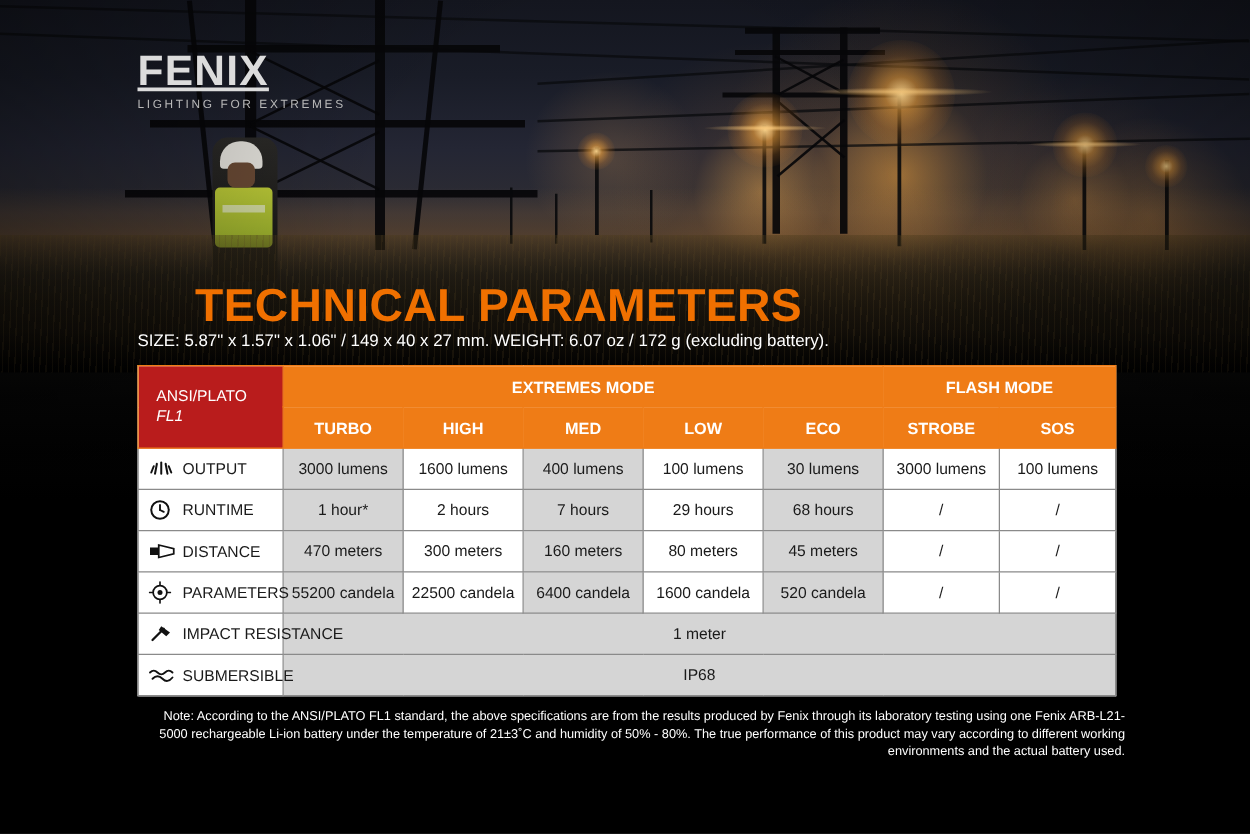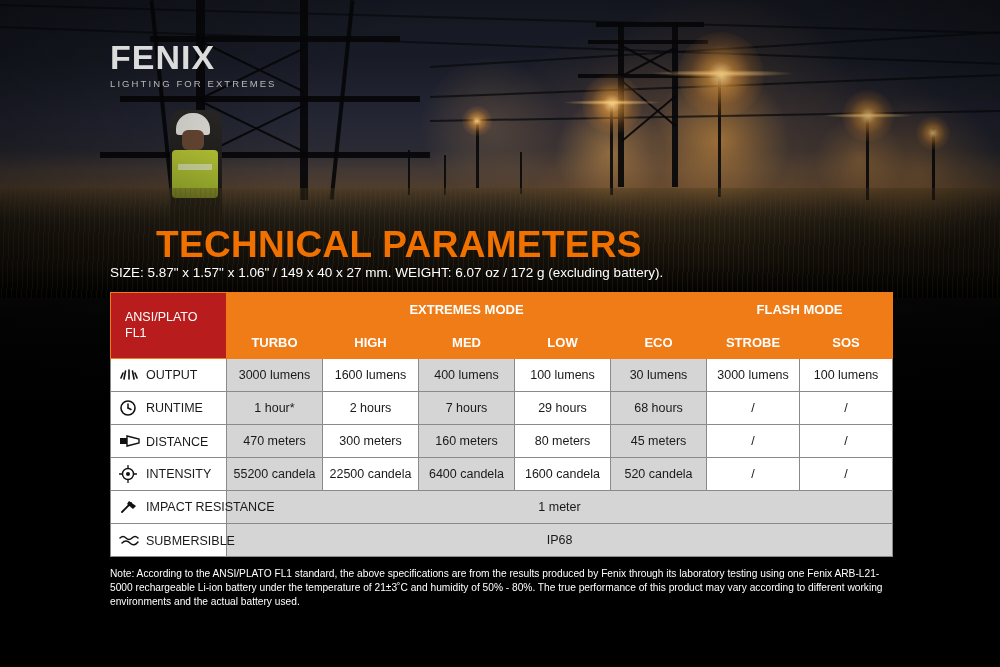--- a/index.html
+++ b/index.html
@@ -140,20 +140,21 @@
     color: #e8e8e8;
     user-select: none;
   }
   .logo-main {
     font-size: 34px;
     font-weight: bold;
     letter-spacing: 1px;
     line-height: 1;
     font-family: "Liberation Sans", sans-serif;
     color: #dcdcdc;
+    text-decoration: underline;
   }
   .logo-sub {
     font-size: 9.5px;
     letter-spacing: 2.1px;
     color: #b9b9b9;
     margin-top: 4px;
   }
 
   .title {
     position: absolute;
@@ -201,21 +202,21 @@
   .hdr-ansi {
     background: #b91c1c;
     color: #ffffff !important;
     font-weight: bold;
     font-size: 13px;
     text-align: left !important;
     padding-left: 14px !important;
     border-color: #ef7c16 !important;
   }
   .hdr-ansi .l1 { display:block; line-height: 1.25; }
-  .hdr-ansi .l2 { display:block; line-height: 1.25; }
+  .hdr-ansi .l2 { display:block; line-height: 1.25; font-style: italic; }
   .row-label {
     text-align: left !important;
     padding-left: 8px !important;
     font-weight: bold;
     font-size: 12.5px;
     white-space: nowrap;
   }
   .row-label .ico {
     display: inline-block;
     width: 22px;
@@ -230,21 +231,21 @@
 
   
   .notes {
     position: absolute;
     left: 110px; top: 567px;
     width: 790px;
     color: #ffffff;
     font-size: 10.2px;
     line-height: 1.35;
   }
-  .notes p { margin: 0; }
+  .notes p { margin: 0; text-align: right; }
   .notes .turbo-note { margin-top: 16px; }
   svg { display: block; }
 </style>
 </head>
 <body>
 
 <div class="page">
 
   <div class="photo">
     <div class="horizon"></div>
@@ -414,21 +415,21 @@
               <svg width="18" height="18" viewBox="0 0 18 18">
                 <circle cx="9" cy="9" r="5.5" fill="none" stroke="#111" stroke-width="1.4"></circle>
                 <circle cx="9" cy="9" r="2" fill="#111"></circle>
                 <g stroke="#111" stroke-width="1.3" stroke-linecap="round">
                   <line x1="9" y1="0.5" x2="9" y2="3"></line>
                   <line x1="9" y1="15" x2="9" y2="17.5"></line>
                   <line x1="0.5" y1="9" x2="3" y2="9"></line>
                   <line x1="15" y1="9" x2="17.5" y2="9"></line>
                 </g>
               </svg>
-            </span><span class="txt">INTENSITY</span>
+            </span><span class="txt">PARAMETERS</span>
           </td>
           <td class="cell-grey">55200 candela</td>
           <td class="cell-white">22500 candela</td>
           <td class="cell-grey">6400 candela</td>
           <td class="cell-white">1600 candela</td>
           <td class="cell-grey">520 candela</td>
           <td class="cell-white">/</td>
           <td class="cell-white">/</td>
         </tr>
 

